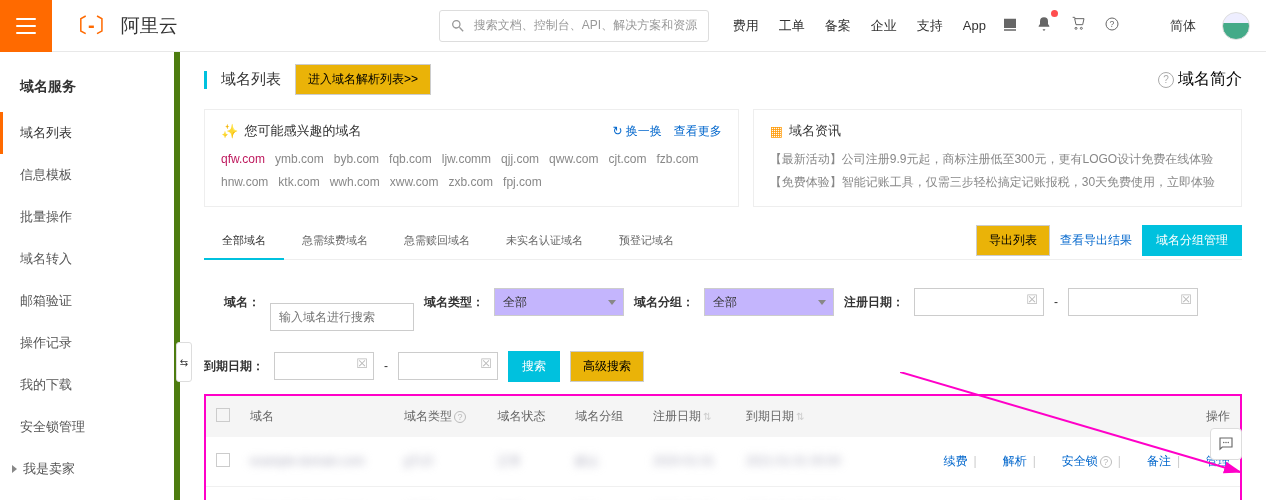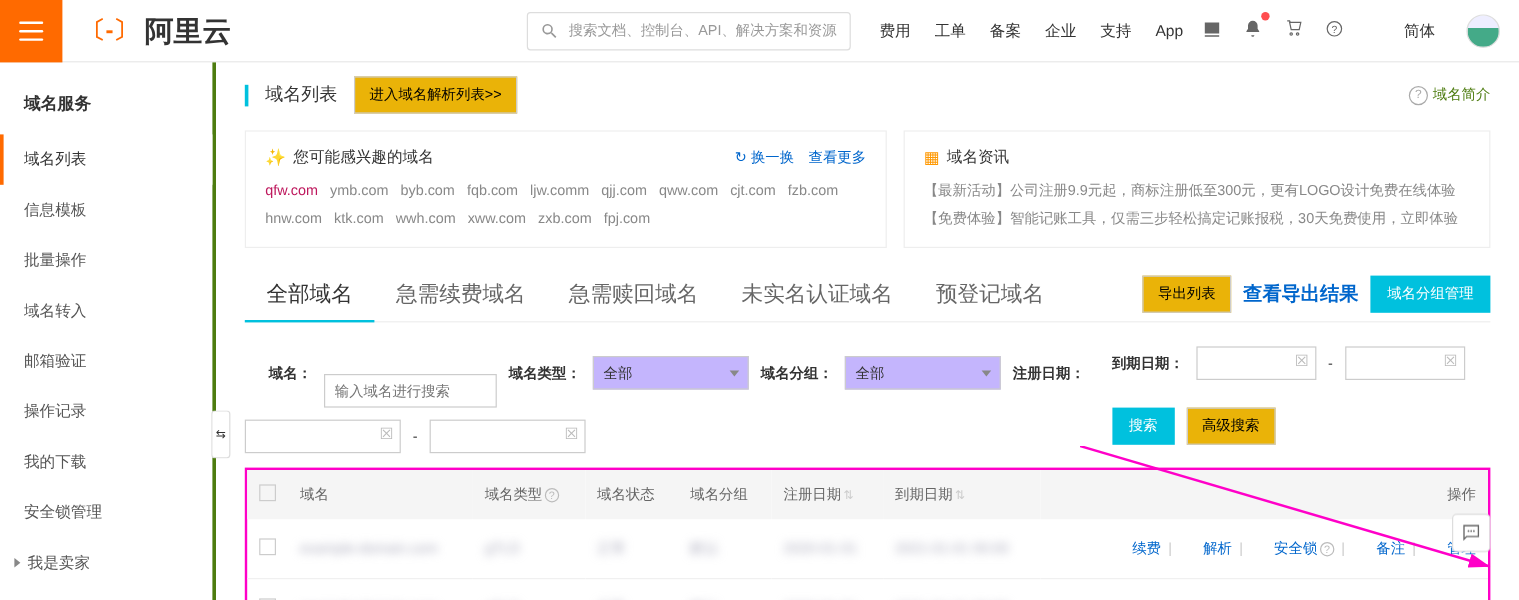--- a/index.html
+++ b/index.html
@@ -5,73 +5,73 @@
     * { box-sizing: border-box; margin: 0; padding: 0; }
     body { font-family: -apple-system, "PingFang SC", "Microsoft YaHei", sans-serif; font-size: 12px; color: #333; background: #fff; }
     
     
     .header { display: flex; align-items: center; height: 52px; border-bottom: 1px solid #e8e8e8; padding: 0 16px 0 0; gap: 0; }
     .hamburger { width: 52px; height: 52px; background: #ff6a00; display: flex; align-items: center; justify-content: center; cursor: pointer; }
     .hamburger-icon { width: 20px; height: 16px; display: flex; flex-direction: column; justify-content: space-between; }
     .hamburger-icon span { height: 2px; background: #fff; border-radius: 1px; }
     .logo { display: flex; align-items: center; margin-left: 16px; gap: 6px; }
     .logo-mark { color: #ff6a00; font-size: 20px; font-weight: bold; }
-    .logo-text { font-size: 24px; color: #333; font-weight: 700;}
+    .logo-text { font-size: 19px; color: #333; font-weight: 400;}
     .header-spacer { flex: 1; }
     .search-bar { width: 270px; height: 32px; border: 1px solid #ddd; border-radius: 3px; display: flex; align-items: center; padding: 0 10px; gap: 8px; margin-right: 24px;}
     .search-bar svg { width: 16px; height: 16px; fill: #999; }
     .search-bar span { color: #999; font-size: 12px; }
     .nav-links { display: flex; gap: 20px; align-items: center; margin-right: 16px; }
     .nav-links a { color: #333; text-decoration: none; font-size: 13px; cursor: pointer; }
     .header-icons { display: flex; gap: 18px; align-items: center; }
     .header-icons .icon { position: relative; cursor: pointer; color: #666; }
     .header-icons svg { width: 16px; height: 16px; fill: #666; }
     .badge { position: absolute; top: -6px; right: -6px; width: 7px; height: 7px; background: #ff4d4f; border-radius: 50%; }
     .avatar { width: 28px; height: 28px; border-radius: 50%; background: linear-gradient(#eef 40%, #4a8 40%); border: 1px solid #ddd; margin-left: 8px; }
     
     
     .layout { display: flex; height: calc(100vh - 52px); position: relative; }
-    .sidebar { width: 180px; border-right: 3px solid #4d7c0f; padding-top: 10px; flex-shrink: 0; }
+    .sidebar { width: 180px; border-right: 6px solid #4d7c0f; padding-top: 10px; flex-shrink: 0; }
     .sidebar-title { font-size: 14px; font-weight: bold; padding: 16px 20px; }
     .sidebar-item { padding: 12px 20px; font-size: 13px; cursor: pointer; display: flex; align-items: center; gap: 6px; color: #555;}
     .sidebar-item.active { background: #fff; border-left: 3px solid #ff6a00; padding-left: 17px; color: #333;}
     .sidebar-item .caret { width: 0; height: 0; border-top: 4px solid transparent; border-bottom: 4px solid transparent; border-left: 5px solid #888; margin-left: -8px;}
     
     .toggle-handle { position: absolute; left: 176px; top: 290px; width: 16px; height: 40px; background: #fff; border: 1px solid #ddd; border-radius: 3px; display: flex; align-items: center; justify-content: center; cursor: pointer; font-size: 10px; z-index: 10;}
     
     .main { flex: 1; padding: 12px 24px; overflow: auto; position: relative; }
     .page-header { display: flex; align-items: center; gap: 14px; margin-bottom: 14px; }
     .page-header .bar { width: 3px; height: 18px; background: #00c1de; }
     .page-header h1 { font-size: 15px; font-weight: 500; }
     .btn { padding: 6px 12px; border: 1px solid #ccc; background: #eab308; font-size: 12px; cursor: pointer; border-radius: 0px;}
-    .intro-link { margin-left: auto; color: #4d7c0f; font-size: 12px; display: flex; align-items: center; gap: 4px; cursor: pointer;}
+    .intro-link { margin-left: auto; color: #000000; font-size: 16px; display: flex; align-items: center; gap: 4px; cursor: pointer;}
     .intro-link::before { content:"?"; display:inline-flex; width:14px; height:14px; border:1px solid #aaa; border-radius:50%; align-items:center; justify-content:center; font-size:10px; color:#aaa;}
     
     
     .cards { display: flex; gap: 14px; margin-bottom: 16px; }
     .card { border: 1px solid #eee; padding: 12px 16px; flex: 1; font-size: 12px;}
     .card-header { display: flex; align-items: center; gap: 6px; margin-bottom: 8px; font-size: 13px;}
     .card-header .card-icon { color: #ff9800; font-size: 14px;}
     .card-links { display: flex; gap: 12px; margin-left: auto; }
     .card-links a { color: #06c; cursor: pointer; font-size: 12px;}
     .domain-list { line-height: 1.9; color: #888;}
     .domain-list a { color: #888; margin-right: 10px; cursor: pointer;}
     .domain-list a.hl { color: #be185d; }
     .news-line { color: #888; line-height: 1.9; }
     
     
     .tab-row { display: flex; align-items: center; border-bottom: 1px solid #eee; gap: 0; margin-bottom: 14px;}
-    .tab { padding: 10px 18px; font-size: 18px; cursor: pointer; color: #666; font-family: Liberation Mono, monospace;}
+    .tab { padding: 10px 18px; font-size: 11px; cursor: pointer; color: #666; font-family: Liberation Mono, monospace;}
     .tab.active { border-bottom: 2px solid #00c1de; color: #333; margin-bottom: -1px;}
     .tab-actions { margin-left: auto; display: flex; gap: 10px; align-items: center;}
     .btn-primary { background: #00c1de; color: #fff; border: none; padding: 7px 14px; font-size: 12px; cursor: pointer;}
-    .link { color: #06c; font-size: 16px; cursor: pointer; font-weight: bold;}
-    
-    
-    .filters { display: flex; flex-direction: row; gap: 10px; margin-bottom: 12px; font-size: 12px;}
+    .link { color: #06c; font-size: 12px; cursor: pointer;}
+    
+    
+    .filters { display: flex; flex-direction: column; gap: 20px; margin-bottom: 12px; font-size: 12px;}
     .filter-row { display: flex; align-items: center; gap: 10px; flex-wrap: wrap;}
     .filter-row label { font-weight: bold; min-width: 56px; text-align: right;}
     .input { border: 1px solid #ccc; padding: 5px 8px; font-size: 12px; height: 28px;}
     .select { border: 1px solid #ccc; padding: 5px 24px 5px 8px; font-size: 12px; height: 28px; background: #c4b5fd; position: relative;}
     .select-wrap { position: relative; display: inline-block;}
     .select-wrap::after { content:""; position:absolute; right:8px; top:12px; width:0; height:0; border-left:4px solid transparent; border-right:4px solid transparent; border-top:5px solid #888;}
     .date-input { border:1px solid #ccc; height:28px; width:130px; padding:0 26px 0 8px; background: #fff;}
     .date-wrap { position: relative; display:inline-block;}
     .date-wrap::after { content:"☒"; font-family: sans-serif; position:absolute; right:6px; top:4px; color:#bbb; font-size:13px;}
     

